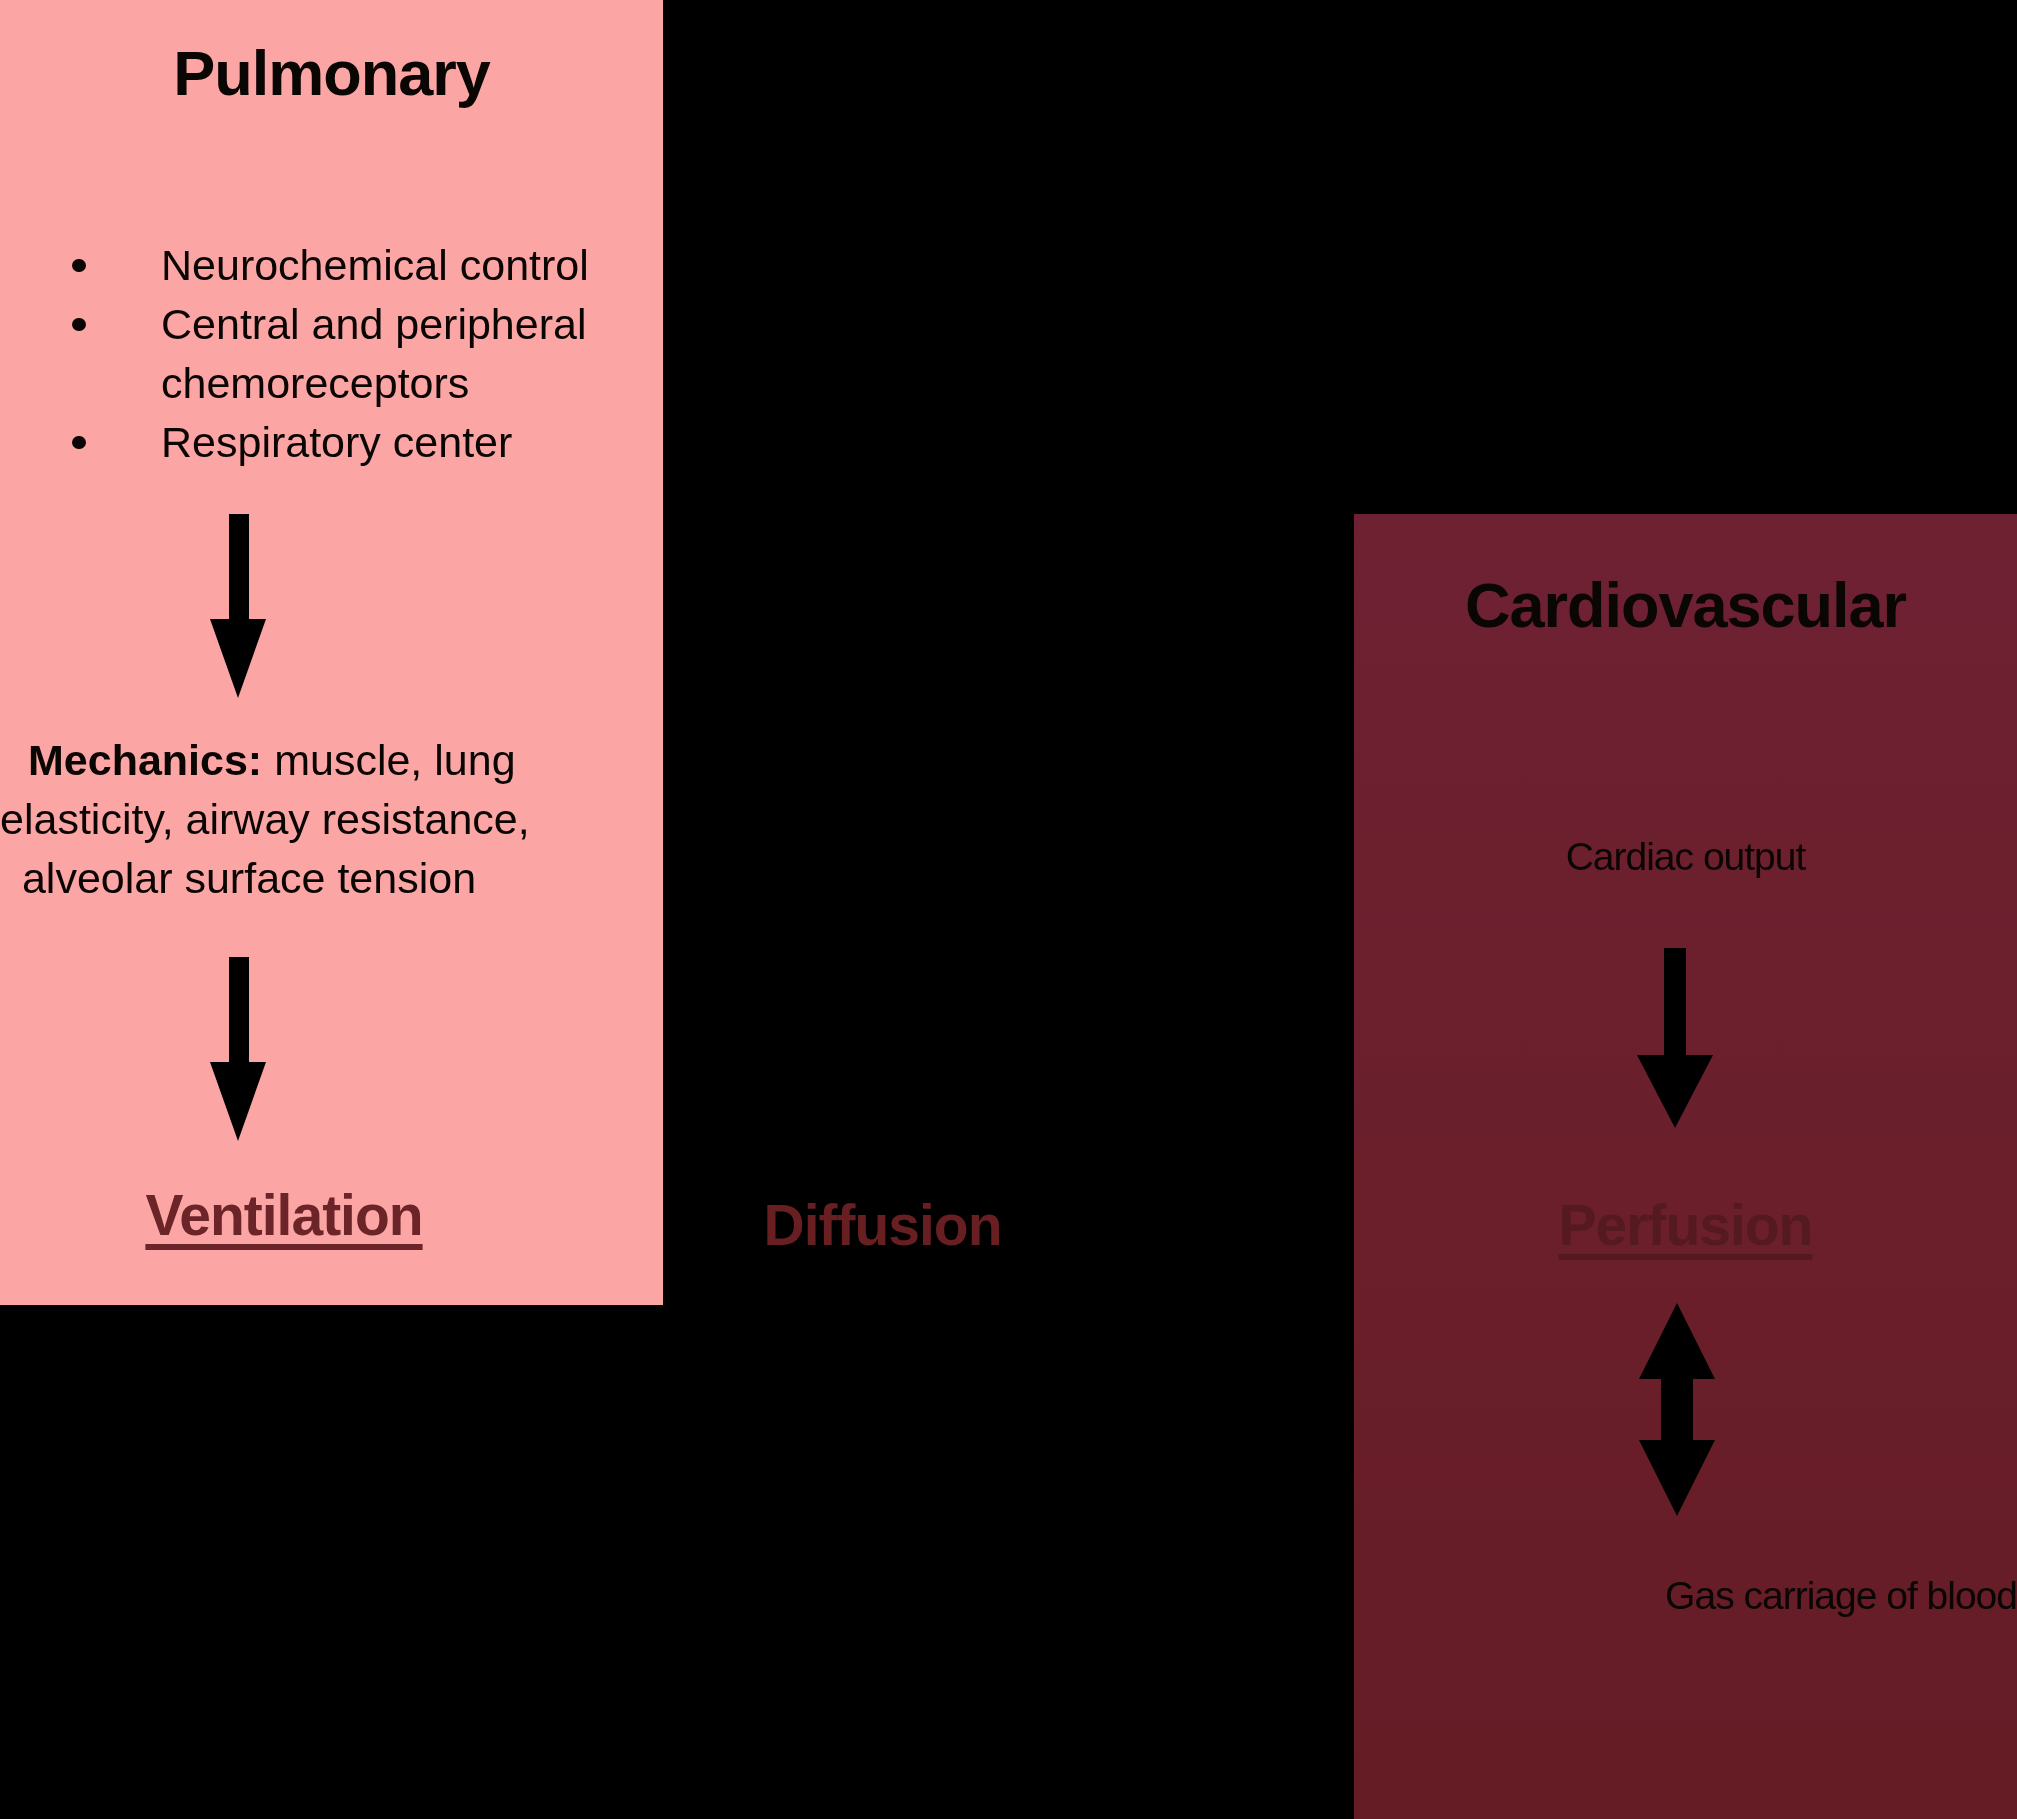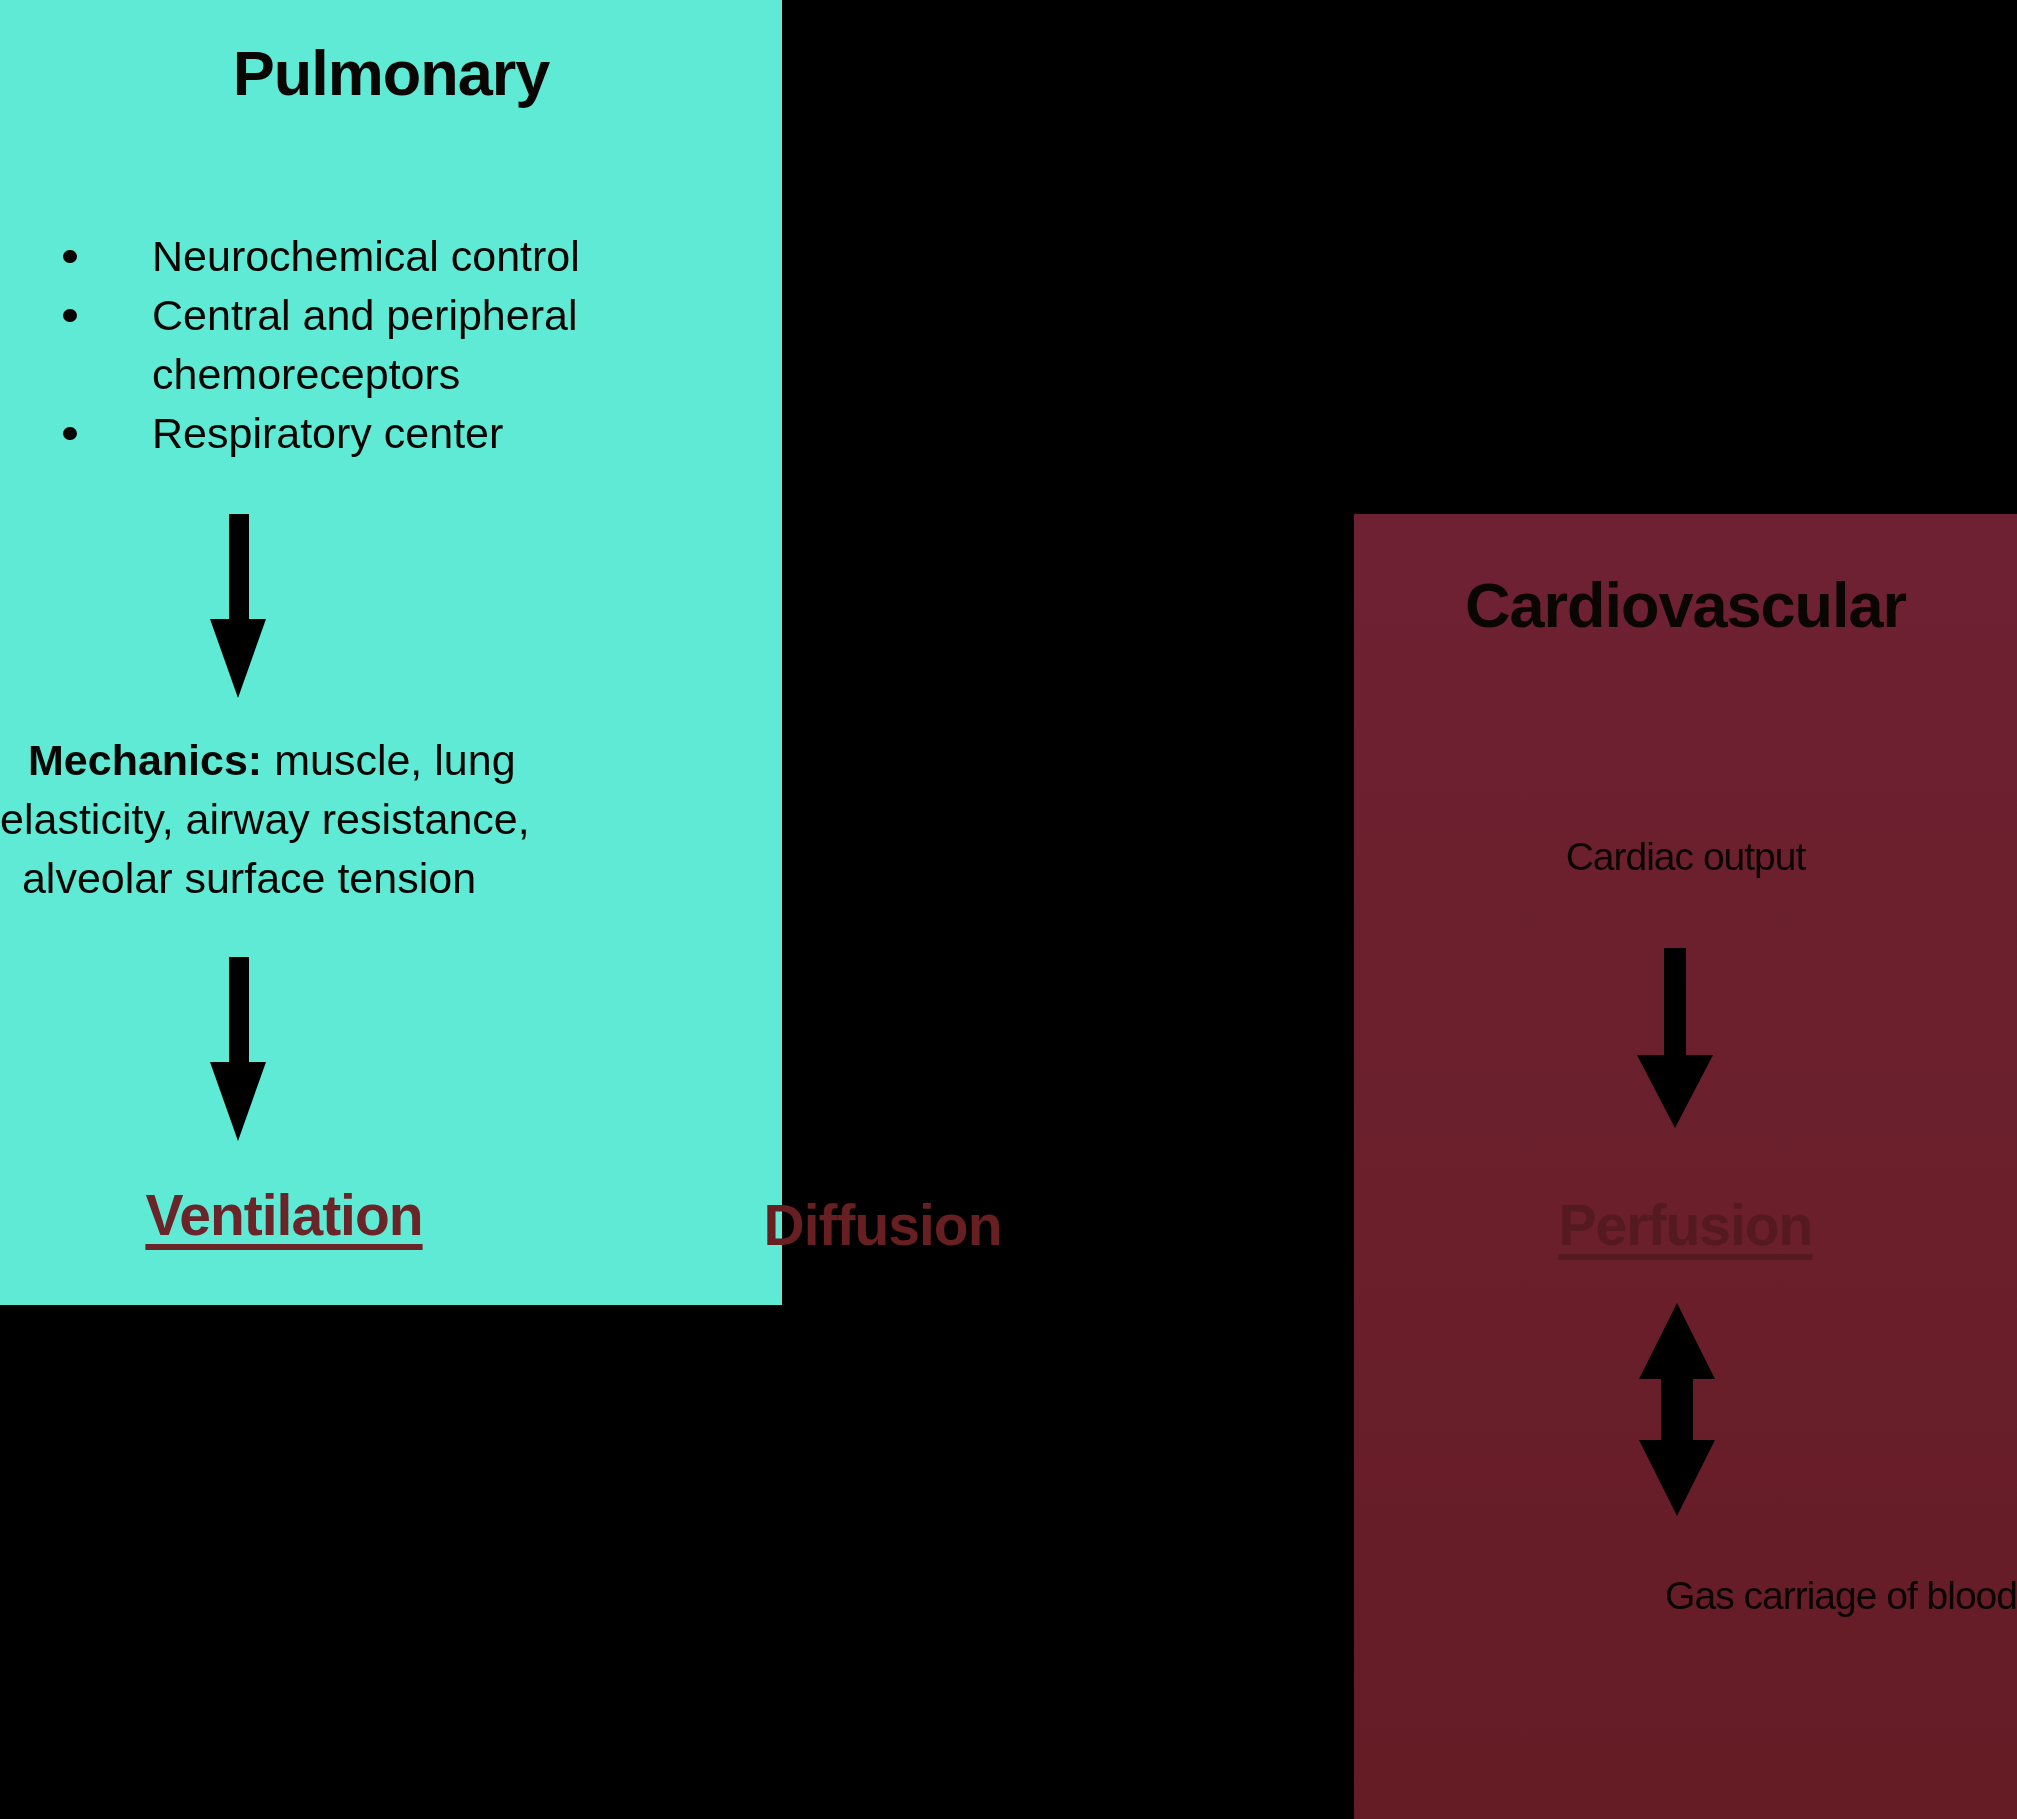--- a/index.html
+++ b/index.html
@@ -5,40 +5,40 @@
   html,body{margin:0;padding:0;background:#000;}
   body{
     width:2017px;height:1819px;position:relative;overflow:hidden;
     font-family:"Liberation Sans", sans-serif;
   }
   .stage{position:absolute;left:0;top:0;width:2017px;height:1819px;background:#000;}
 
   
   .panel{position:absolute;}
   .panel.pulmonary{
-    left:0;top:0;width:782px;height:1305px;
-    background:#5eead4;
+    left:0;top:0;width:663px;height:1305px;
+    background:#fca5a5;
     box-shadow:3.9px 3.9px 0 rgba(0,0,0,0.55);
   }
   .panel.cardio{
     left:1354px;top:514px;width:663px;height:1305px;
     background:linear-gradient(180deg,#6e2132 0%, #6a1f2b 55%, #651c25 100%);
   }
 
   
   .panel-title{
     position:absolute;left:0;width:100%;text-align:center;
     font-size:63px;font-weight:bold;color:#0a0604;line-height:1.15;
     letter-spacing:-1px;
   }
   .pulmonary .panel-title{top:37px;}
   .cardio .panel-title{top:55px;}
 
   ul.bullet-list{
-    position:absolute;top:223px;left:0;width:645px;margin:4px;padding:0;
+    position:absolute;top:223px;left:0;width:645px;margin:13px;padding:0;
     list-style:none;font-size:43px;line-height:59px;color:#0a0604;
   }
   ul.bullet-list li{position:relative;padding-left:148px;}
   ul.bullet-list li::before{
     content:"";position:absolute;left:59px;top:22.7px;
     width:13.8px;height:13.8px;border-radius:50%;background:#0a0604;
   }
 
   .mechanics{
     position:absolute;top:731px;left:0;width:498px;

